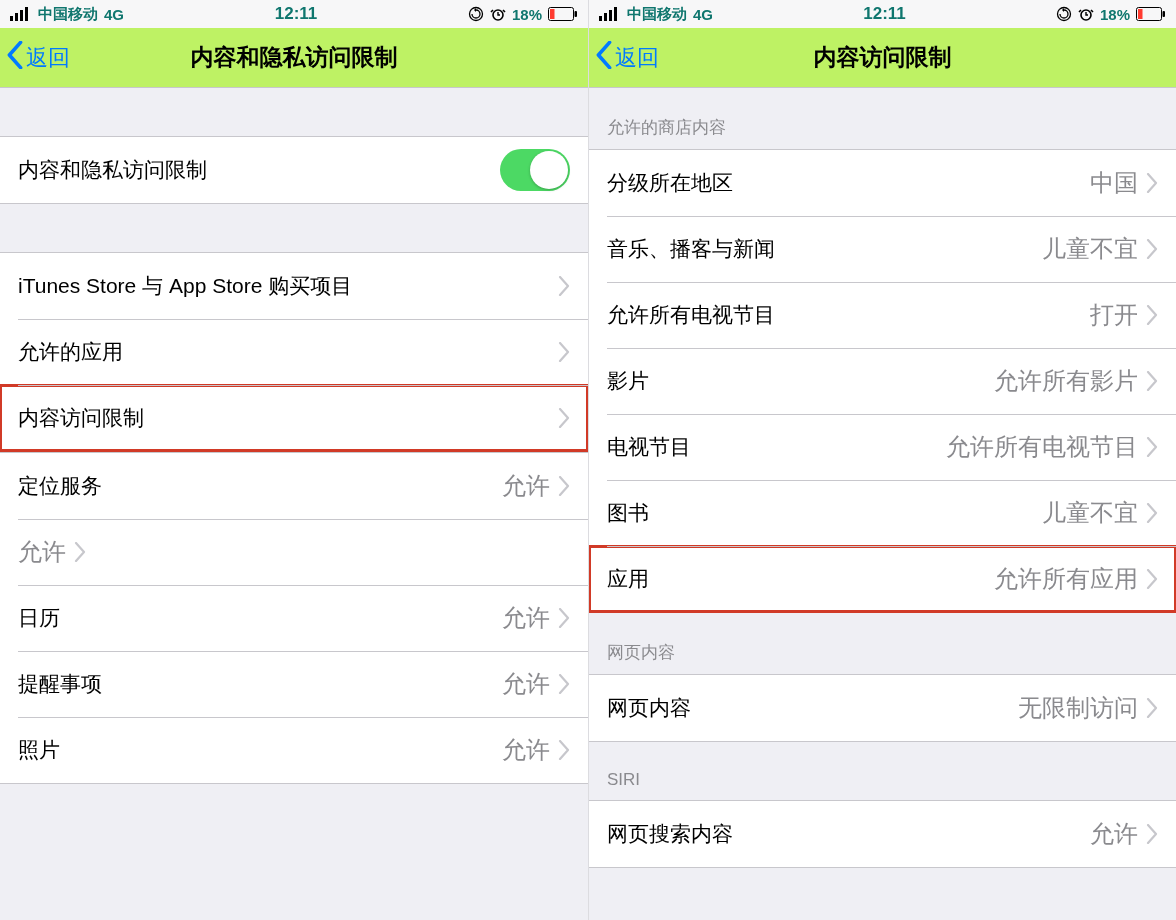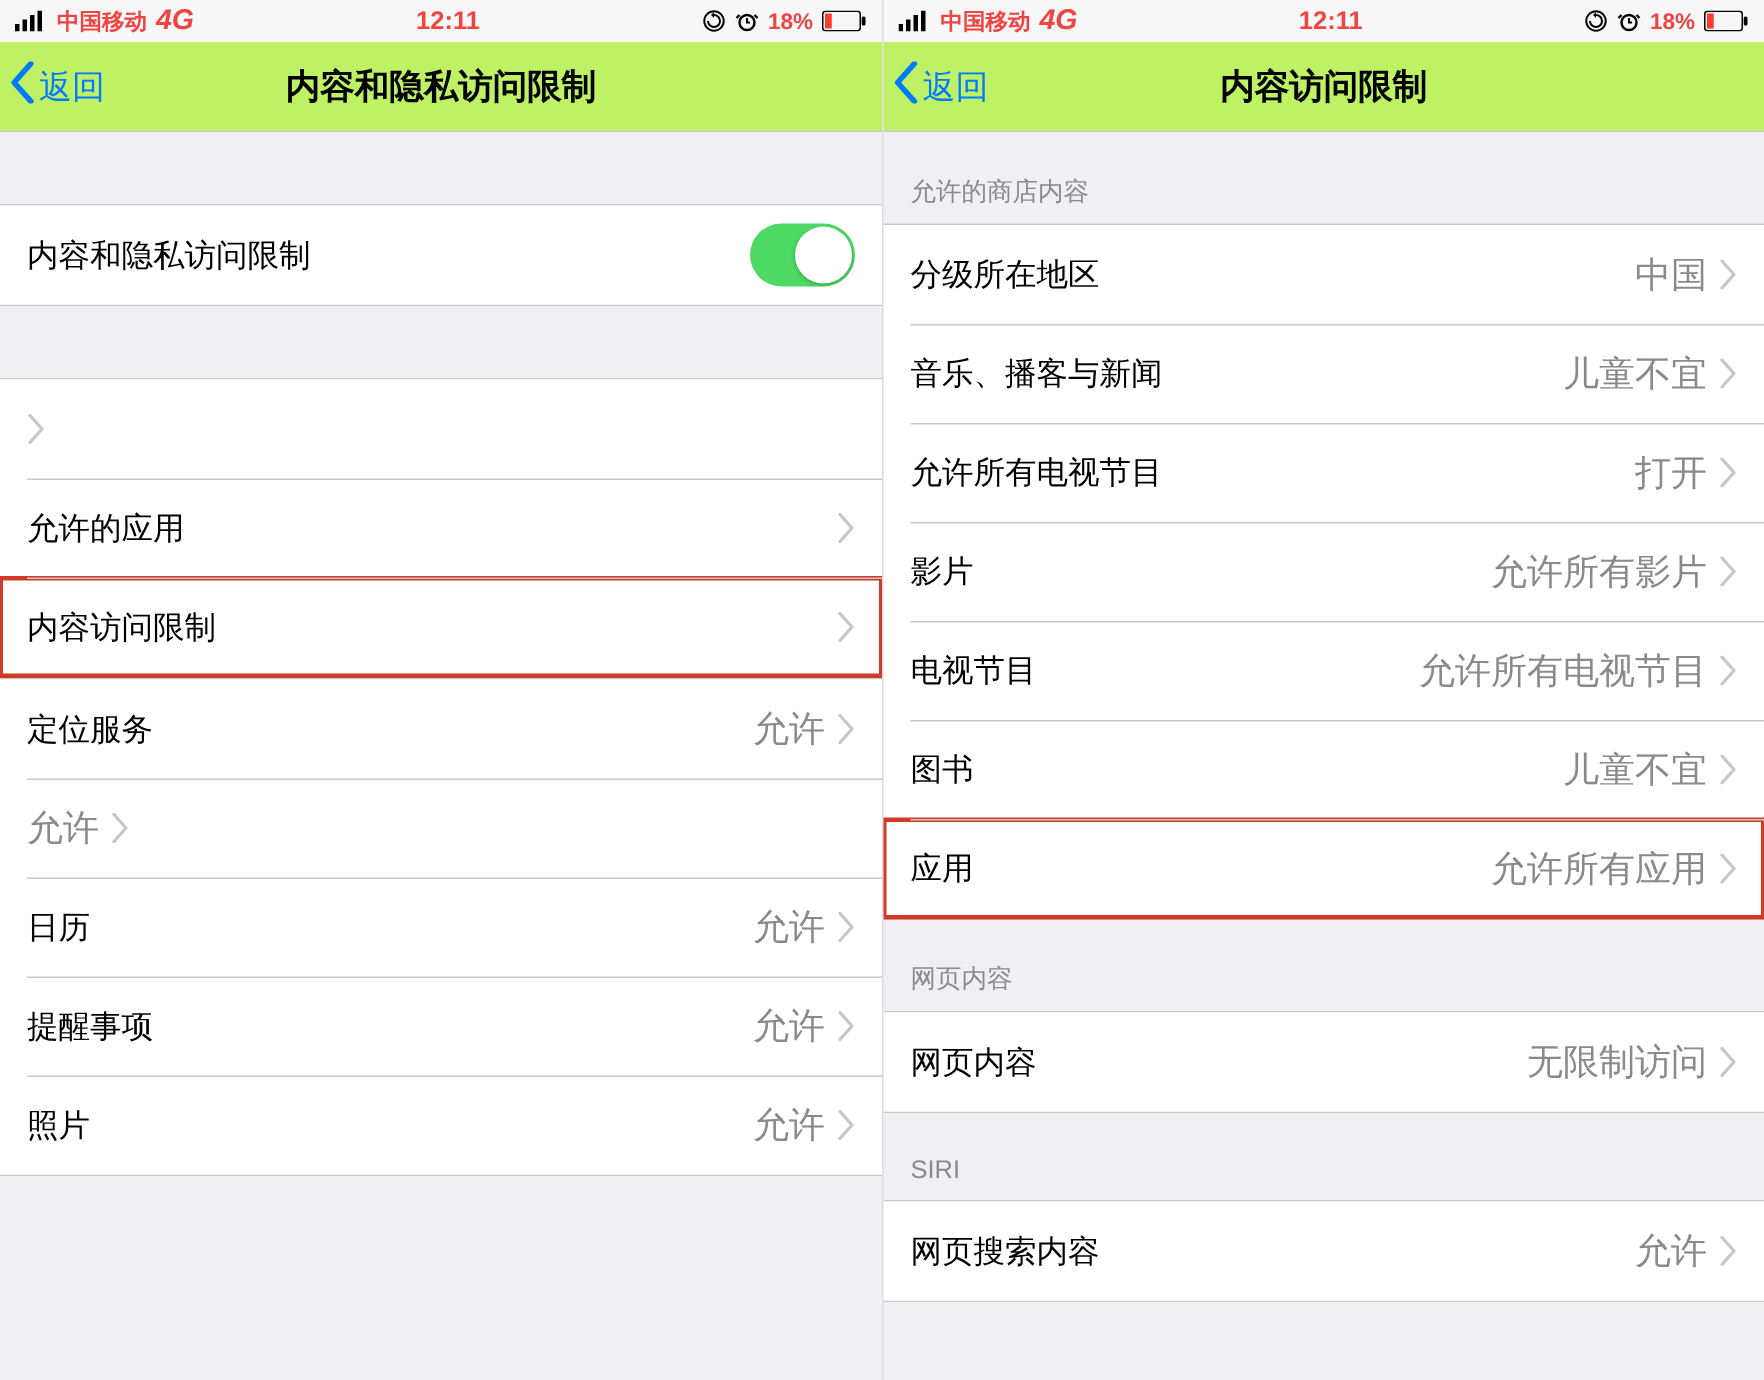--- a/index.html
+++ b/index.html
@@ -24,26 +24,26 @@
   
   .status-bar {
     height: 28px;
     background: #f7f7f8;
     display: flex;
     align-items: center;
     justify-content: space-between;
     padding: 0 10px;
     font-size: 16px;
     font-weight: 600;
-    color: #ef4444;
+    color: #0f766e;
   }
   .sb-left, .sb-right { display: flex; align-items: center; gap: 6px; }
   .sb-left .signal svg, .sb-right svg { display: block; }
   .sb-left .carrier { font-size: 15px; font-weight: 600; }
-  .sb-left .net     { font-size: 19px; font-weight: 600; font-style: italic; }
+  .sb-left .net     { font-size: 15px; font-weight: 600; }
   .sb-center { font-size: 17px; font-weight: 700; }
   .sb-right .pct { font-size: 15px; font-weight: 600; }
 
   
   .nav-bar {
     height: 60px;
     background: #bef264;
     border-bottom: 1px solid #c8c7cc;
     display: flex;
     align-items: center;
@@ -206,20 +206,21 @@
         <span class="switch">
             <span class="knob"></span>
           </span>
       </div>
     </div>
 
     <div class="spacer"></div>
 
     <div class="group" id="left-main">
         <div class="row">
+          <span class="label">iTunes Store 与 App Store 购买项目</span>
           <span class="chev">
             <svg viewBox="0 0 12 20">
               <path d="M2 1 L10 10 L2 19" fill="none" stroke-width="2.2" stroke-linecap="round" stroke-linejoin="round"></path>
             </svg>
           </span>
         </div>
         <div class="row">
           <span class="label">允许的应用</span>
           <span class="chev">
             <svg viewBox="0 0 12 20">

